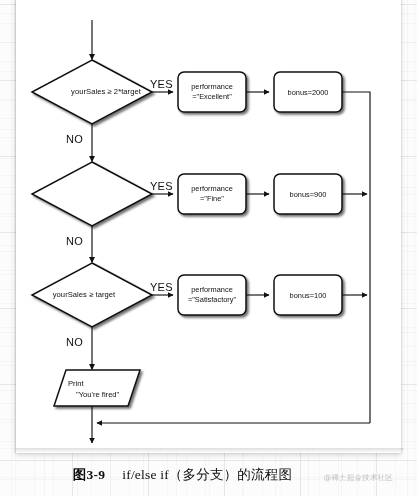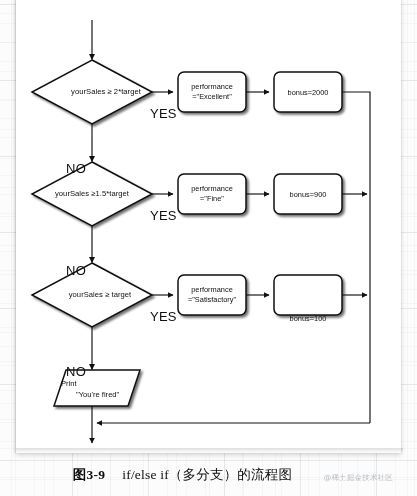--- a/index.html
+++ b/index.html
@@ -81,23 +81,22 @@
   .cond-text {
     font-size: 7.6px;
     letter-spacing: .05px;
   }
   .box-text {
     font-size: 7.4px;
     text-align: center;
     line-height: 1.32;
   }
   .branch-lbl {
-    font-size: 13px;
+    font-size: 11px;
     letter-spacing: .25px;
-    margin-top: 28px;
   }
   .io-text {
     font-size: 7.6px;
     line-height: 1.45;
   }
 
   
   #caption {
     position: absolute;
     left: 0; top: 466px;
@@ -175,45 +174,44 @@
 
       <line x1="342" y1="194" x2="367" y2="194" marker-end="url(#arrow)"></line>
       <line x1="342" y1="295" x2="367" y2="295" marker-end="url(#arrow)"></line>
 
       <path d="M 370 423 L 97 423" marker-end="url(#arrow)"></path>
 
     </g>
   </svg>
 
   <div class="lbl cond-text" style="left:48px; top:88px; width:116px; text-align:center;">yourSales ≥ 2*target</div>
-  <div class="lbl cond-text" style="left:34px; top:190px; width:116px; text-align:center;">yourSales ≥1.5*target</div>
-  <div class="lbl cond-text" style="left:50px; top:291px; width:100px; text-align:center;">yourSales ≥ target</div>
+  <div class="lbl cond-text" style="left:34px; top:291px; width:100px; text-align:center;">yourSales ≥ target</div>
 
   <div class="lbl box-text" style="left:178px; top:82px; width:68px;">performance</div>
   <div class="lbl box-text" style="left:178px; top:92px; width:68px;">="Excellent"</div>
 
   <div class="lbl box-text" style="left:178px; top:184px; width:68px;">performance</div>
   <div class="lbl box-text" style="left:178px; top:194px; width:68px;">="Fine"</div>
 
   <div class="lbl box-text" style="left:176px; top:285px; width:72px;">performance</div>
   <div class="lbl box-text" style="left:176px; top:295px; width:72px;">="Satisfactory"</div>
 
   <div class="lbl box-text" style="left:274px; top:88px; width:68px;">bonus=2000</div>
   <div class="lbl box-text" style="left:274px; top:190px; width:68px;">bonus=900</div>
-  <div class="lbl box-text" style="left:274px; top:291px; width:68px;margin-top:23px;">bonus=100</div>
+  <div class="lbl box-text" style="left:274px; top:291px; width:68px;">bonus=100</div>
 
   <div class="lbl branch-lbl" style="left:150px; top:78px;">YES</div>
   <div class="lbl branch-lbl" style="left:150px; top:180px;">YES</div>
   <div class="lbl branch-lbl" style="left:150px; top:281px;">YES</div>
 
   <div class="lbl branch-lbl" style="left:66px; top:133px;">NO</div>
   <div class="lbl branch-lbl" style="left:66px; top:235px;">NO</div>
   <div class="lbl branch-lbl" style="left:66px; top:336px;">NO</div>
 
-  <div class="lbl io-text" style="left:61px; top:378px;">Print</div>
+  <div class="lbl io-text" style="left:68px; top:378px;">Print</div>
   <div class="lbl io-text" style="left:76px; top:389px;">"You're fired"</div>
 
   <div id="caption">
     <span class="cap-num">图3-9</span>
     <span style="display:inline-block;width:10px;"></span>
     <span>if/else if（多分支）的流程图</span>
   </div>
 
   <div id="watermark">@稀土掘金技术社区</div>
 

